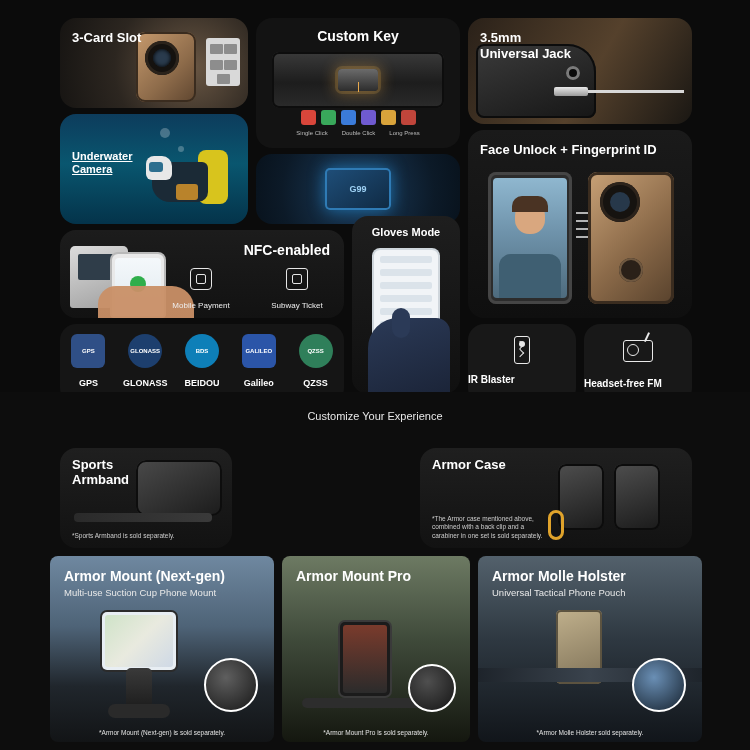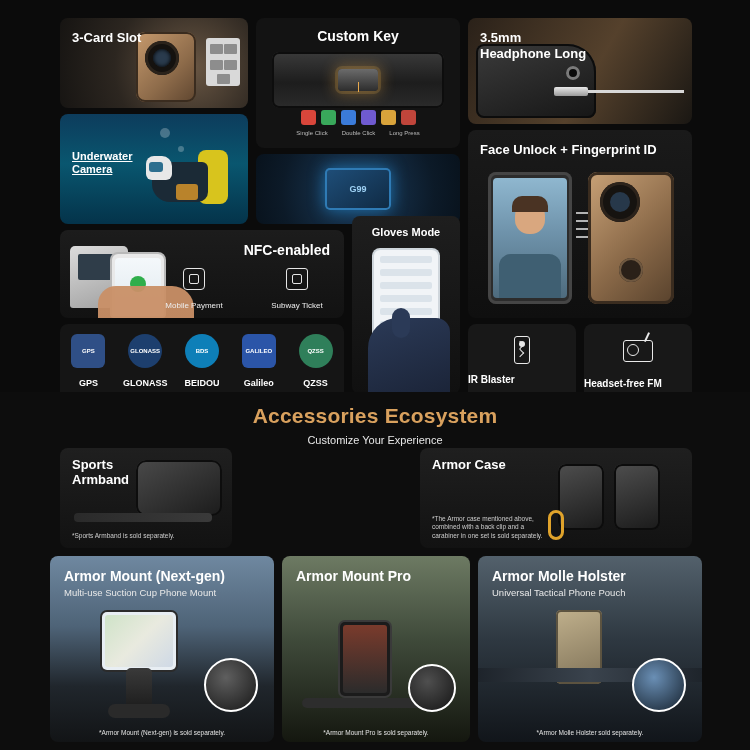--- a/index.html
+++ b/index.html
@@ -8,21 +8,21 @@
     background: #0a0a0a;
     font-family: "Liberation Sans", sans-serif;
     color: #fff;
     overflow: hidden;
   }
   .page { width: 750px; height: 750px; position: relative; background: #0b0b0b; }
 
   
   .card {
     background: #191919;
-    border-radius: 8px;
+    border-radius: 16px;
     position: relative;
     overflow: hidden;
   }
   .card .title {
     font-size: 13px; font-weight: bold; line-height: 1.2;
     position: absolute; z-index: 4;
   }
 
   
   .top {
@@ -205,21 +205,21 @@
   }
   .nfc-phone .scr { position:absolute; left:3px; top:4px; right:3px; bottom:0;
     background: linear-gradient(180deg,#f4f8fb,#dfe8ee); border-radius: 4px; }
   .nfc-phone .dot { position:absolute; left:50%; top:22px; transform:translateX(-50%);
     width:16px; height:16px; border-radius:50%; background:#2fae4b; }
   .hand {
     position: absolute; left: 38px; bottom: -2px; width: 96px; height: 34px;
     background: #c98f66; border-radius: 18px 22px 0 0; opacity: .95;
   }
   .nfc-feats {
-    position: absolute; right: 10px; bottom: 6px; display: flex; gap: 29px;
+    position: absolute; right: 10px; bottom: 6px; display: flex; gap: 22px;
   }
   .feat { text-align: center; width: 74px; }
   .feat .gi {
     width: 22px; height: 22px; margin: 0 auto 4px;
     border: 1.6px solid #e6e6e6; border-radius: 4px; position: relative;
   }
   .feat .gi.ticket { border-radius: 3px; }
   .feat .gi:after {
     content: ''; position: absolute; left: 50%; top: 50%; transform: translate(-50%,-50%);
     width: 8px; height: 8px; border: 1.6px solid #e6e6e6; border-radius: 2px;
@@ -467,21 +467,21 @@
       </div>
     </div>
 
     <div class="card c-chip">
       <div class="chip">G99</div>
     </div>
 
     <div class="card c-jack">
       <div class="title">
         <div>3.5mm</div>
-        <div>Headphone Long</div>
+        <div>Universal Jack</div>
       </div>
       <div class="jack-body">
         <div class="jack-hole"></div>
       </div>
       <div class="jack-plug">
         <div class="wire"></div>
         <div class="pin"></div>
       </div>
     </div>
 
@@ -583,21 +583,20 @@
         <div class="gi2">
           <div class="radio"></div>
         </div>
         <div class="lbl">Headset-free FM</div>
       </div>
     </div>
   </div>
 
   <div class="acc-wrap">
     <div class="acc-head">
-      <h2>Accessories Ecosystem</h2>
       <p>Customize Your Experience</p>
     </div>
 
     <div class="acc-row1">
 
       <div class="card a-armband">
         <div class="acc-title">
           <div>Sports</div>
           <div>Armband</div>
         </div>

